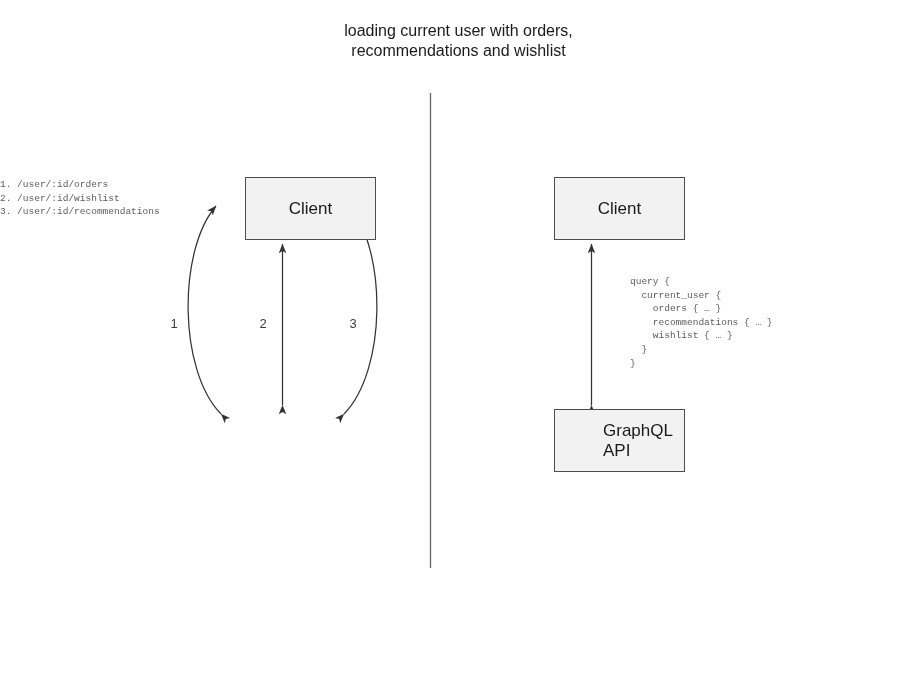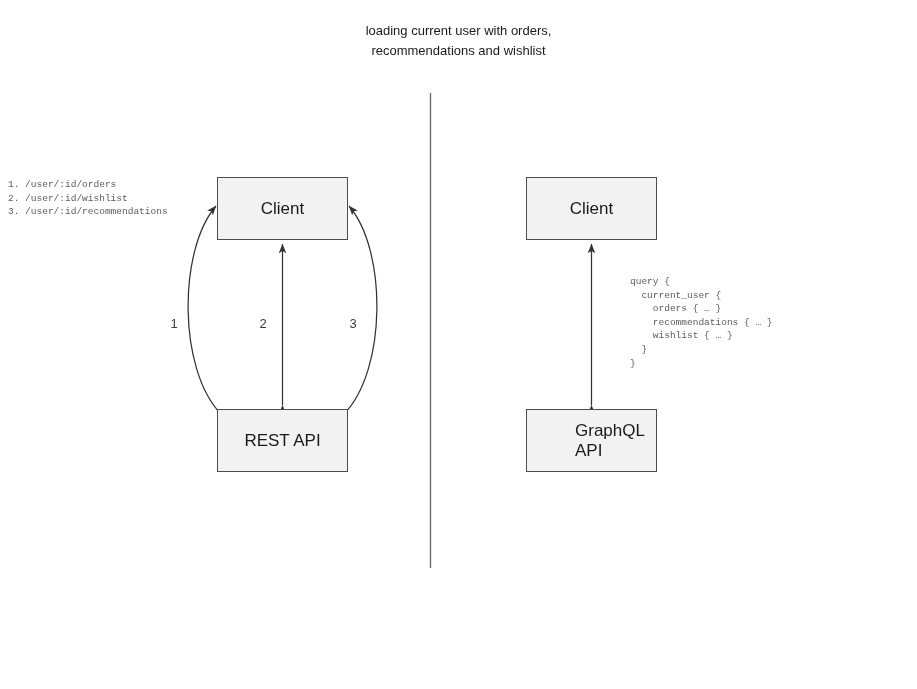--- a/index.html
+++ b/index.html
@@ -25,38 +25,39 @@
   }
 
   
   .diagram-title {
     position: absolute;
     left: 0;
     top: 21px;
     width: 917px;
     text-align: center;
     font-family: "Liberation Sans", sans-serif;
-    font-size: 13px;
+    font-size: 16px;
     line-height: 20px;
     color: #1a1a1a;
     white-space: pre-line;
   }
 
   
   .node {
     position: absolute;
     box-sizing: border-box;
     background: #f2f2f2;
     border: 1.2px solid #4d4d4d;
     display: flex;
     align-items: center;
     justify-content: center;
     font-family: "Liberation Sans", sans-serif;
     font-size: 17px;
     color: #1a1a1a;
+    margin-left: 28px;
   }
   #node-rest-client  { left: 217px; top: 177px; width: 131px; height: 63px; }
   #node-rest-api     { left: 217px; top: 409px; width: 131px; height: 63px; }
   #node-gql-client   { left: 526px; top: 177px; width: 131px; height: 63px; }
   #node-gql-api      { left: 526px; top: 409px; width: 131px; height: 63px; padding-left: 48px; }
 
   
   #connectors {
     position: absolute;
     left: 0;
@@ -81,21 +82,21 @@
 
   
   .code-annotation {
     position: absolute;
     font-family: "Liberation Mono", "DejaVu Sans Mono", monospace;
     font-size: 9.5px;
     line-height: 13.6px;
     color: #5c5c5c;
     white-space: pre;
   }
-  #rest-endpoint-list { left: 8px; top: 178px; }
+  #rest-endpoint-list { left: 0; top: 178px; }
   #graphql-query      { left: 630px; top: 275px; }
 </style>
 </head>
 <body>
 
 <div id="canvas">
 
   <div class="diagram-title">loading current user with orders,
 recommendations and wishlist</div>
 
@@ -112,21 +113,20 @@
 
     <line x1="282.5" y1="405" x2="282.5" y2="244" stroke="#333333" stroke-width="1.25" marker-start="url(#arrowhead)" marker-end="url(#arrowhead)"></line>
 
     <path d="M 344,414 C 387,370 387,250 349,206" fill="none" stroke="#333333" stroke-width="1.25" marker-start="url(#arrowhead)" marker-end="url(#arrowhead)"></path>
 
     <line x1="591.5" y1="405" x2="591.5" y2="244" stroke="#333333" stroke-width="1.25" marker-start="url(#arrowhead)" marker-end="url(#arrowhead)"></line>
   </svg>
 
   <div class="node" id="node-rest-client">Client</div>
 
-  <div class="node" id="node-rest-api">REST API</div>
 
   <div class="node" id="node-gql-client">Client</div>
 
   <div class="node" id="node-gql-api">GraphQL API</div>
 
   <div class="edge-label" id="edge-label-1">1</div>
   <div class="edge-label" id="edge-label-2">2</div>
   <div class="edge-label" id="edge-label-3">3</div>
 
   <div class="code-annotation" id="rest-endpoint-list">1. /user/:id/orders

